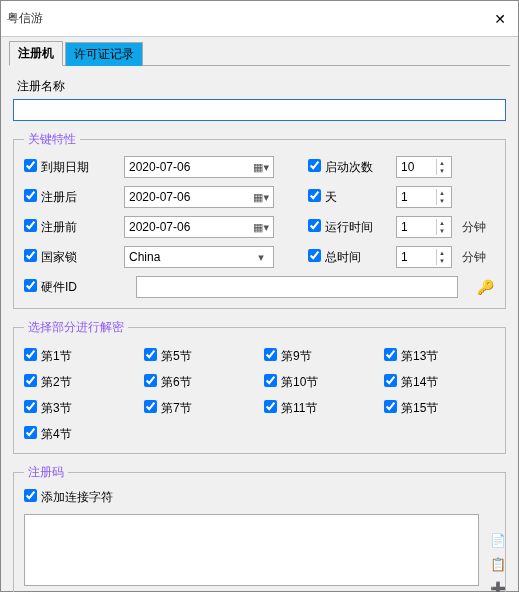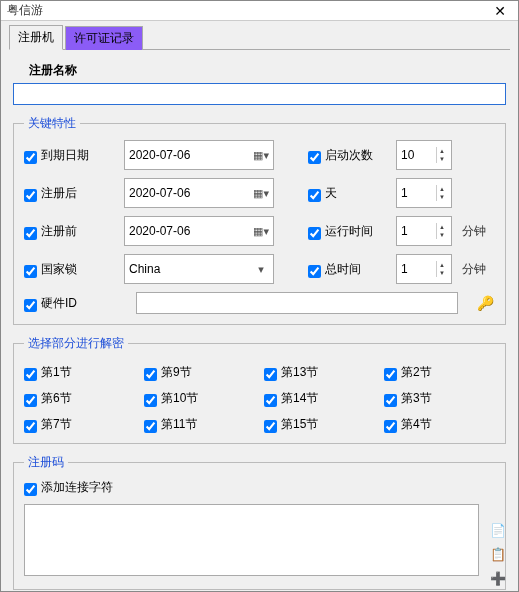--- a/index.html
+++ b/index.html
@@ -1,34 +1,34 @@
 <!DOCTYPE html>
 <html><head>
 <meta charset="utf-8">
 <style>
   * { box-sizing: border-box; font-family: "Microsoft YaHei", "SimSun", sans-serif; font-size: 12px; }
   body { margin: 0; background: #f0f0f0; }
   .window { width: 519px; height: 592px; background: #f0f0f0; border: 1px solid #888; position: relative; }
-  .titlebar { height: 20px; background: #fff; border-bottom: 1px solid #ccc; display: flex; align-items: center; padding: 0 6px; justify-content: space-between; }
+  .titlebar { height: 36px; background: #fff; border-bottom: 1px solid #ccc; display: flex; align-items: center; padding: 0 6px; justify-content: space-between; }
   .title-text { color: #333; }
   .close-x { font-size: 14px; cursor: default; padding: 0 6px; }
   .tabs { margin: 6px 8px 0 8px; height: 22px; display: flex; align-items: flex-end; }
-  .tab { padding: 3px 8px; border: 1px solid #aaa; border-bottom: none; background: #8b5cf6; margin-right: 2px; position: relative; top: 1px; }
-  .tab.active { background: #f0f0f0; border-bottom: 1px solid #f0f0f0; }
+  .tab { padding: 3px 8px; border: 1px solid #aaa; border-bottom: none; background: #0ea5e9; margin-right: 2px; position: relative; top: 1px; }
+  .tab.active { background: #f0f0f0; border-bottom: 1px solid #f0f0f0; font-weight: bold; }
   .tabline { border-top: 1px solid #aaa; margin: 0 8px; }
   .content { padding: 6px 12px 12px 12px; }
-  .reg-name-label { font-weight: bold; margin: 6px 0 4px 16px; }
+  .reg-name-label { font-weight: normal; margin: 6px 0 4px 4px; }
   input[type=text].full { width: 100%; height: 22px; border: 1px solid #2a6fd6; background: #fff; padding: 0 4px; }
   fieldset { border: 1px solid #bbb; margin: 10px 0 0 0; padding: 8px 10px 10px 10px; position: relative; }
-  legend { padding: 0 4px; color: #1d4ed8; }
+  legend { padding: 0 4px; color: #8b5cf6; }
   .grid-key { display: grid; grid-template-columns: 92px 150px 18px 80px 58px 30px; column-gap: 8px; row-gap: 8px; align-items: center; }
-  .chk { display: flex; align-items: flex-end; gap: 4px; }
+  .chk { display: flex; align-items: flex-start; gap: 4px; }
   .chk input { margin: 0; }
   .date-input, .text-input, .combo, .num {
-    height: 30px; border: 1px solid #aaa; background: #fff; display: flex; align-items: center; padding: 0 4px; justify-content: space-between;
+    height: 22px; border: 1px solid #aaa; background: #fff; display: flex; align-items: center; padding: 0 4px; justify-content: space-between;
   }
   .date-input .cal, .combo .arrow { width: 16px; text-align: center; color: #555; font-size: 11px; }
   .num { justify-content: space-between; width: 56px; }
   .spin { display: flex; flex-direction: column; line-height: 0; }
   .spin span { font-size: 6px; height: 8px; line-height: 8px; text-align: center; color: #444; border-left: 1px solid #ccc; padding: 0 2px; }
   .unit { color: #333; font-size: 12px; }
   .hwid-row { display: flex; gap: 20px; align-items: center; margin-top: 8px; }
   .hwid-input { flex: 1; height: 22px; border: 1px solid #aaa; background: #fff; }
   .sections { display: grid; grid-template-columns: repeat(4, 1fr); row-gap: 8px; column-gap: 10px; margin-top: 4px; gap: 9px; }
   .regcode-box { width: 455px; height: 72px; border: 1px solid #aaa; background: #fff; margin-top: 8px; resize: none; }
@@ -162,20 +162,24 @@
 
     <fieldset>
       <legend>选择部分进行解密</legend>
       <div class="sections">
         <div class="chk">
             <input type="checkbox" checked="" style="">
             <span>第1节</span>
           </div>
         <div class="chk">
             <input type="checkbox" checked="" style="">
+            <span>第5节</span>
+          </div>
+        <div class="chk">
+            <input type="checkbox" checked="" style="">
             <span>第9节</span>
           </div>
         <div class="chk">
             <input type="checkbox" checked="" style="">
             <span>第13节</span>
           </div>
 
         <div class="chk">
             <input type="checkbox" checked="" style="">
             <span>第2节</span>

